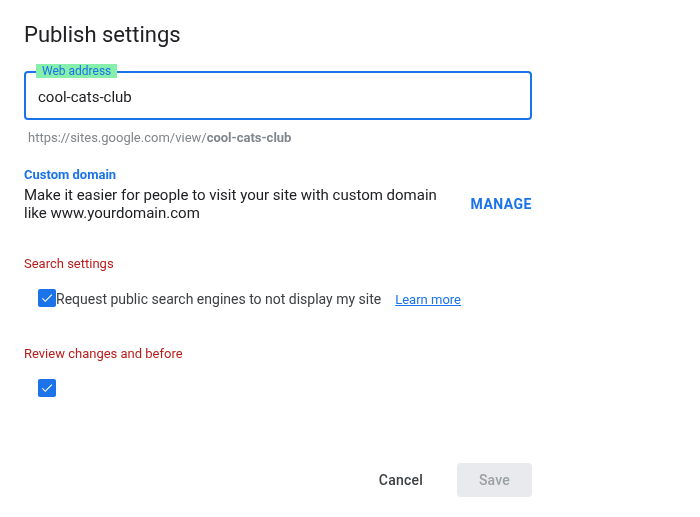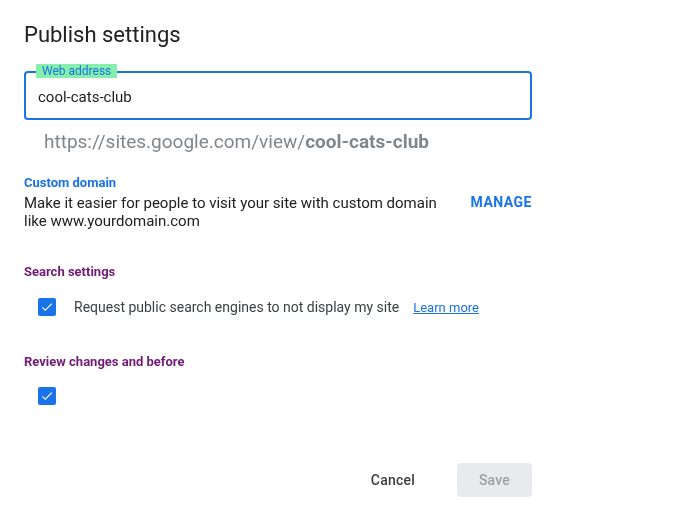--- a/index.html
+++ b/index.html
@@ -45,60 +45,59 @@
   .field-input {
     border: none;
     outline: none;
     width: 100%;
     font-size: 15px;
     color: #202124;
     font-family: inherit;
     padding: 0;
   }
   .helper {
-    font-size: 19px;
+    font-size: 13px;
     color: #80868b;
-    margin: 0 0 22px 20px;
+    margin: 0 0 22px 4px;
   }
   .helper .bold { font-weight: 700; color: #80868b; }
   .section-link {
     font-size: 13px;
     font-weight: 700;
     color: #1a73e8;
     margin-bottom: 4px;
   }
   .custom-row {
     display: flex;
-    align-items: flex-start;
+    align-items: center;
     gap: 20px;
     margin-bottom: 34px;
   }
   .custom-desc {
     font-size: 15px;
     color: #202124;
     flex: 1;
   }
   .manage-btn {
     font-size: 14px;
     font-weight: 700;
     letter-spacing: 0.5px;
     color: #1a73e8;
     cursor: pointer;
     white-space: nowrap;
   }
   .section-title {
     font-size: 13px;
-    font-weight: 700;
-    color: #701a75;
+    font-weight: 400;
+    color: #b91c1c;
     margin-bottom: 18px;
   }
   .check-row {
     display: flex;
-    align-items: flex-end;
-    gap: 18px;
+    align-items: flex-start;
     margin: 0 0 38px 14px;
   }
   .checkbox {
     width: 18px;
     height: 18px;
     border-radius: 2px;
     background: #1a73e8;
     display: flex;
     align-items: center;
     justify-content: center;
@@ -116,21 +115,21 @@
     text-decoration: underline;
     cursor: pointer;
     margin-left: 10px;
   }
   .actions {
     position: absolute;
     right: 24px;
     bottom: 20px;
     display: flex;
     align-items: center;
-    gap: 20px;
+    gap: 12px;
   }
   .btn {
     font-size: 14px;
     font-weight: 500;
     padding: 9px 22px;
     border-radius: 4px;
     cursor: pointer;
     letter-spacing: 0.2px;
   }
   .btn-cancel {

